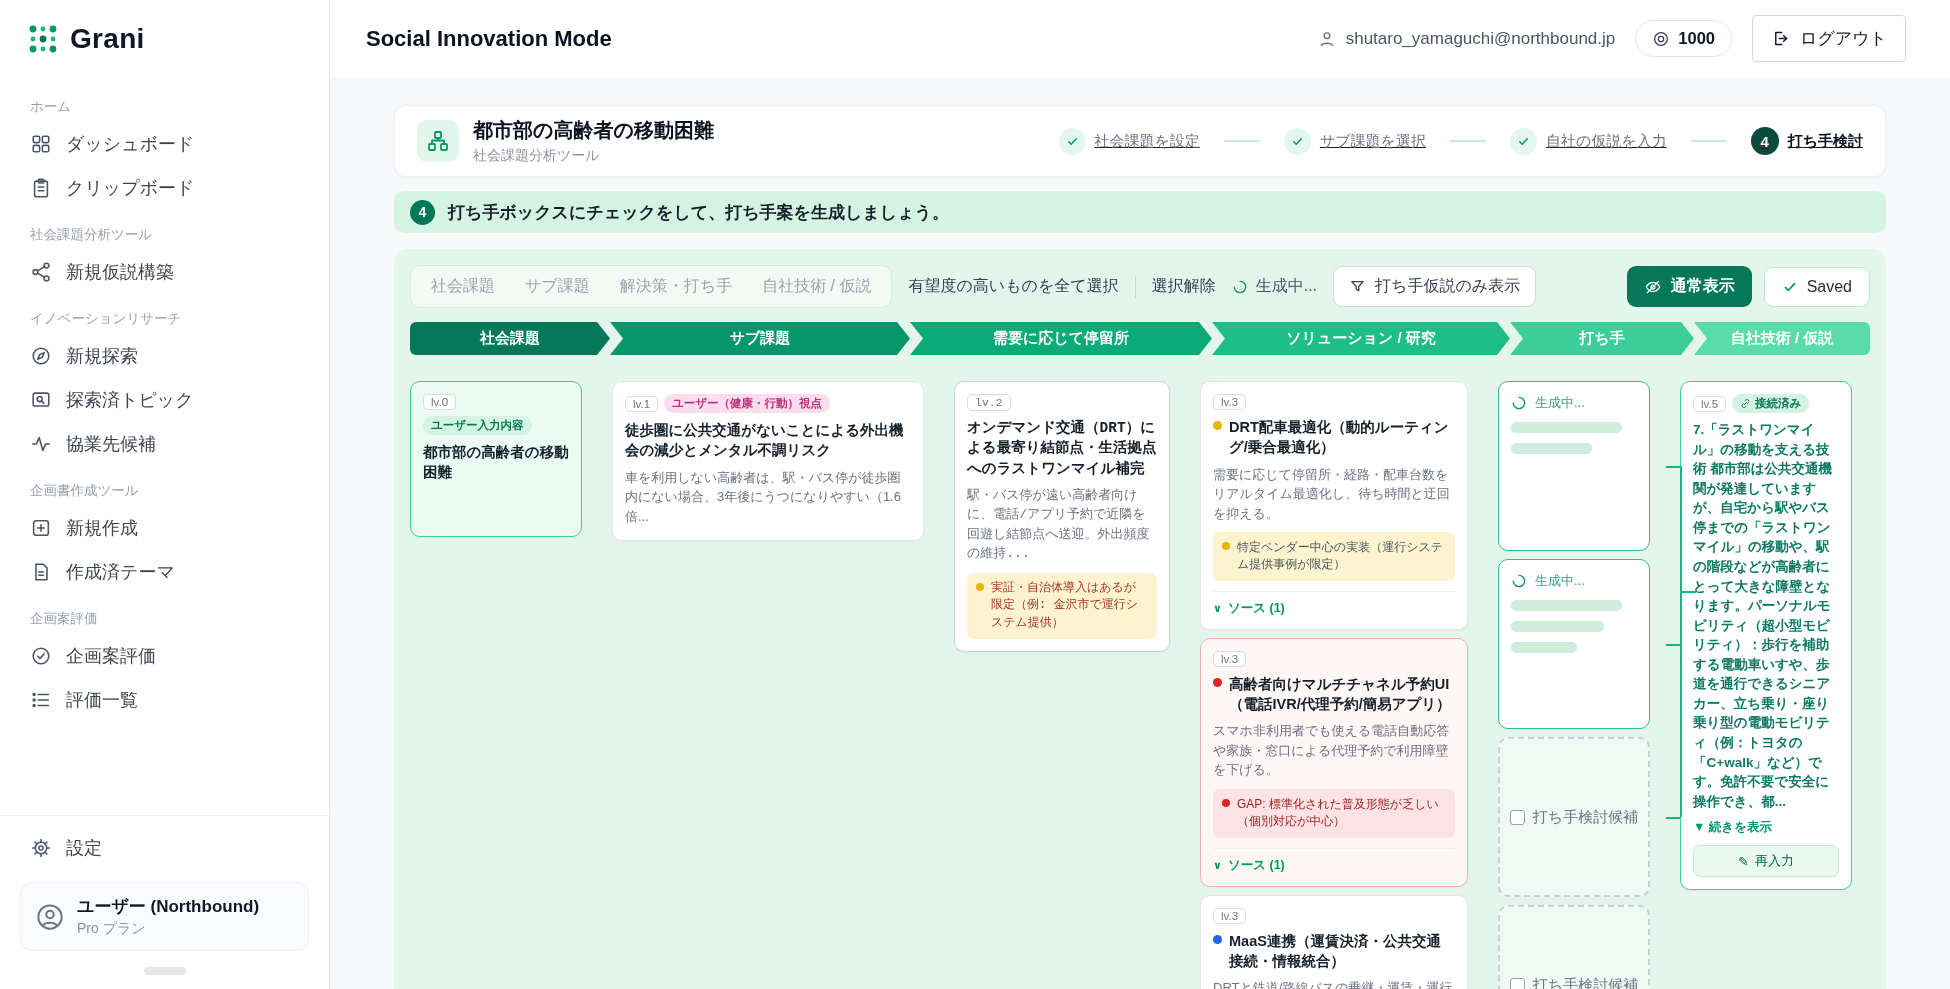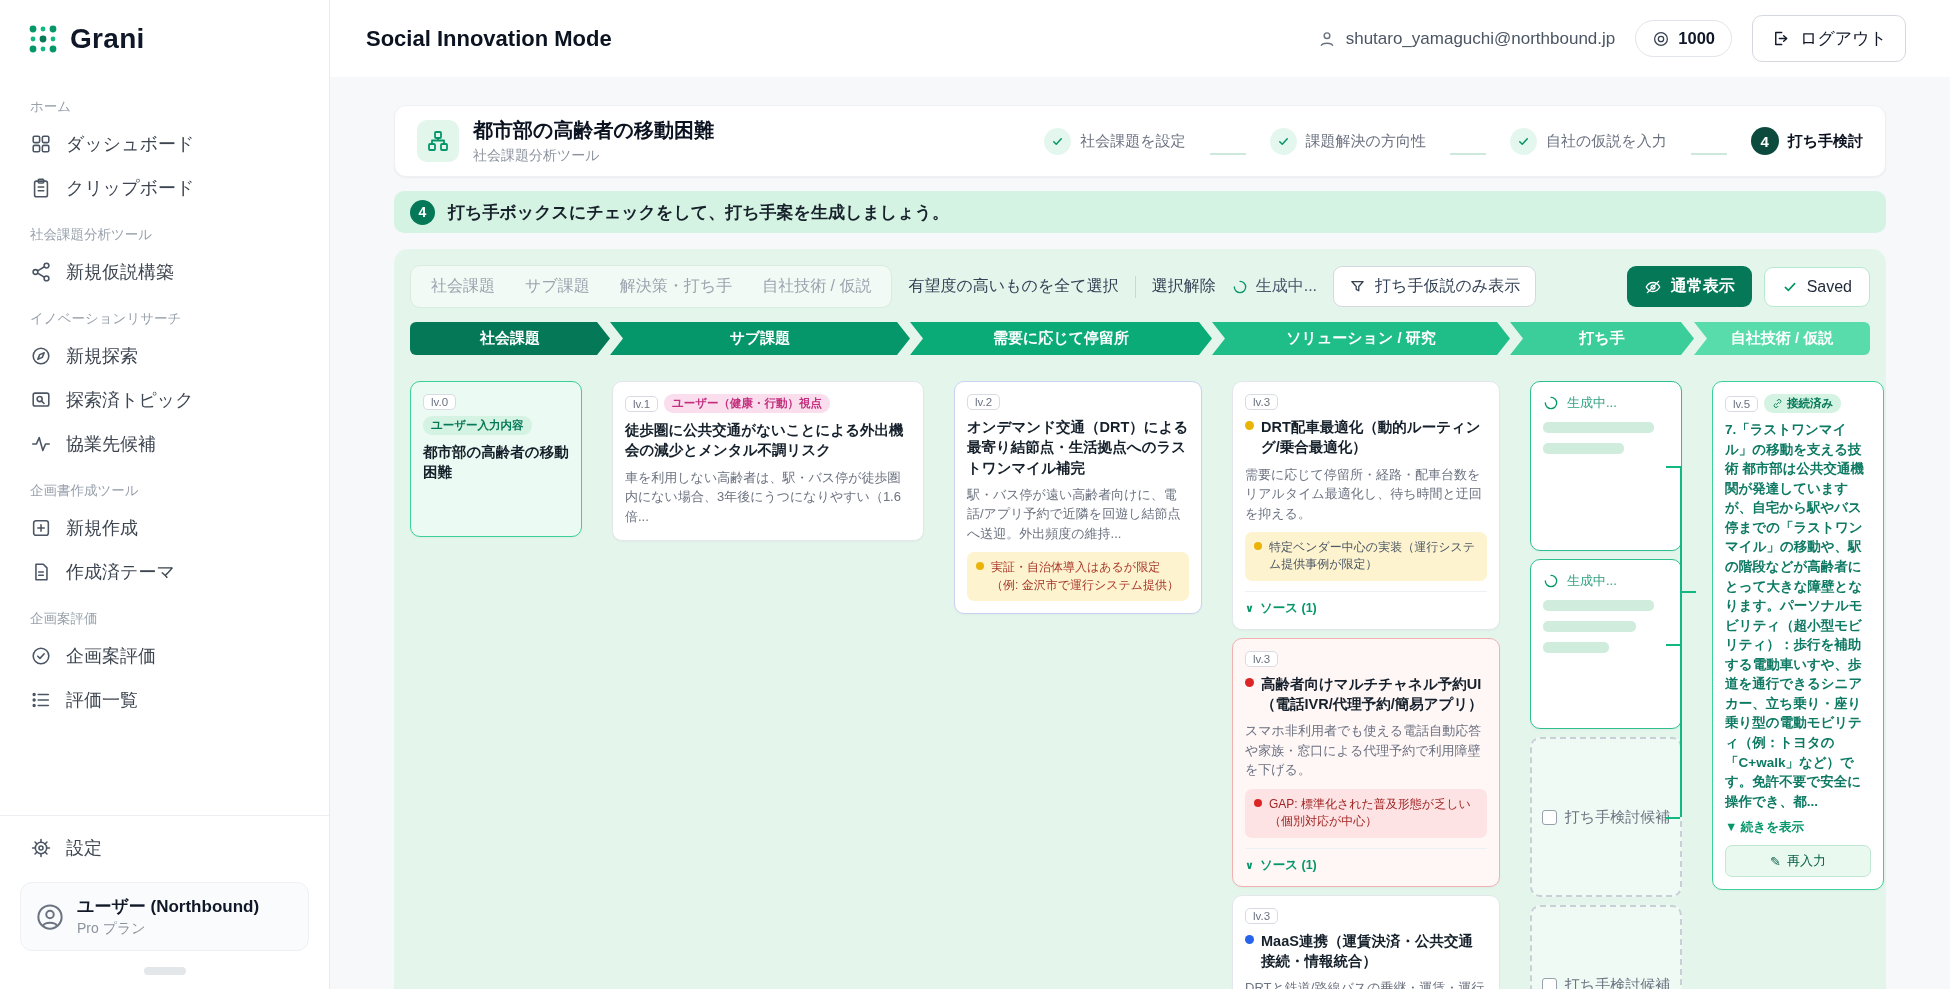--- a/index.html
+++ b/index.html
@@ -31,40 +31,40 @@
   .main { flex:1; display:flex; flex-direction:column; min-width:0; }
   .topbar { height:77px; min-height:77px; background:#fff; display:flex; align-items:center;
             justify-content:space-between; padding:0 44px 0 36px; }
   .topbar-title { font-size:22px; font-weight:700; color:#0b1220; }
   .topbar-right { display:flex; align-items:center; gap:20px; }
   .email { display:flex; align-items:center; gap:9px; font-size:17px; color:#4b5563; }
   .email svg { width:20px; height:20px; stroke:#6b7280; fill:none; stroke-width:1.7; }
   .credits-pill { display:flex; align-items:center; gap:8px; border:1px solid #e1e4e9; border-radius:999px;
                   padding:8px 16px; font-size:16.5px; font-weight:600; color:#101828; background:#fff; cursor:pointer; }
   .credits-pill svg { width:18px; height:18px; stroke:#374151; fill:none; stroke-width:1.7; }
-  .logout-btn { display:flex; align-items:center; gap:10px; border:1px solid #d5d9df; border-radius:10px;
+  .logout-btn { display:flex; align-items:center; gap:10px; border:1px solid #d5d9df; border-radius:4px;
                 padding:11px 18px; font-size:17px; color:#101828; background:#fff; cursor:pointer; }
   .logout-btn svg { width:19px; height:19px; stroke:#111827; fill:none; stroke-width:1.8;
                     stroke-linecap:round; stroke-linejoin:round; }
 
   
   .content { flex:1; background:#f7f8fa; padding:28px 64px 0; overflow:hidden; height:912px; }
 
   .project-card { background:#fff; border:1px solid #eef0f3; border-radius:12px; height:72px;
                   display:flex; align-items:center; justify-content:space-between; padding:0 22px;
                   box-shadow:0 1px 2px rgba(16,24,40,.05); }
   .project-left { display:flex; align-items:center; gap:14px; }
   .project-icon { width:42px; height:42px; border-radius:10px; background:#e3f6ec; display:flex;
                   align-items:center; justify-content:center; }
   .project-icon svg { width:24px; height:24px; stroke:#059669; fill:none; stroke-width:1.8;
                       stroke-linecap:round; stroke-linejoin:round; }
   .project-title { font-size:20px; font-weight:700; color:#0b1220; }
   .project-sub { font-size:14px; color:#8c939e; margin-top:3px; }
 
-  .stepper { display:flex; align-items:flex-end; gap:24px; }
+  .stepper { display:flex; align-items:center; gap:24px;text-decoration:underline; }
   .step { display:flex; align-items:center; gap:9px; }
   .step-label { font-size:15px; color:#6b7280; }
   .step-circle-done { width:27px; height:27px; border-radius:50%; background:#e4f7ee; display:flex;
                       align-items:center; justify-content:center; }
   .step-circle-done svg { width:15px; height:15px; stroke:#059669; fill:none; stroke-width:2.4;
                           stroke-linecap:round; stroke-linejoin:round; }
   .step-line { width:36px; height:2px; background:#cde9db; }
   .step-current .step-label { color:#0b1220; font-weight:700; }
   .step-circle-current { width:28px; height:28px; border-radius:50%; background:#0c4a3e; color:#fff;
                          font-size:15px; font-weight:700; display:flex; align-items:center; justify-content:center; }
@@ -356,21 +356,21 @@
               </span>
             <span class="step-label">社会課題を設定</span>
           </div>
           <div class="step-line"></div>
           <div class="step">
             <span class="step-circle-done">
                 <svg viewBox="0 0 24 24">
                   <path d="M6 12.5l4 4 8-9"></path>
                 </svg>
               </span>
-            <span class="step-label">課題解決の方向性</span>
+            <span class="step-label">サブ課題を選択</span>
           </div>
           <div class="step-line"></div>
           <div class="step">
             <span class="step-circle-done">
                 <svg viewBox="0 0 24 24">
                   <path d="M6 12.5l4 4 8-9"></path>
                 </svg>
               </span>
             <span class="step-label">自社の仮説を入力</span>
           </div>
@@ -460,21 +460,21 @@
             <div class="card card-sub">
               <div class="badge-row">
                 <span class="lv-badge">lv.1</span>
                 <span class="pill-badge badge-pink">ユーザー（健康・行動）視点</span>
               </div>
               <div class="card-title">徒歩圏に公共交通がないことによる外出機会の減少とメンタル不調リスク</div>
               <div class="card-desc">車を利用しない高齢者は、駅・バス停が徒歩圏内にない場合、3年後にうつになりやすい（1.6倍...</div>
             </div>
           </div>
 
-          <div class="col" style="width:248px;">
+          <div class="col" style="width:216px;font-family:Liberation Mono, monospace;">
             <div class="card card-direction">
               <div class="badge-row">
                 <span class="lv-badge">lv.2</span>
               </div>
               <div class="card-title">オンデマンド交通（DRT）による最寄り結節点・生活拠点へのラストワンマイル補完</div>
               <div class="card-desc">駅・バス停が遠い高齢者向けに、電話/アプリ予約で近隣を回遊し結節点へ送迎。外出頻度の維持...</div>
               <div class="note note-yellow-red">
                 <span class="dot dot-y"></span>
                 <span>実証・自治体導入はあるが限定（例: 金沢市で運行システム提供）</span>
               </div>

